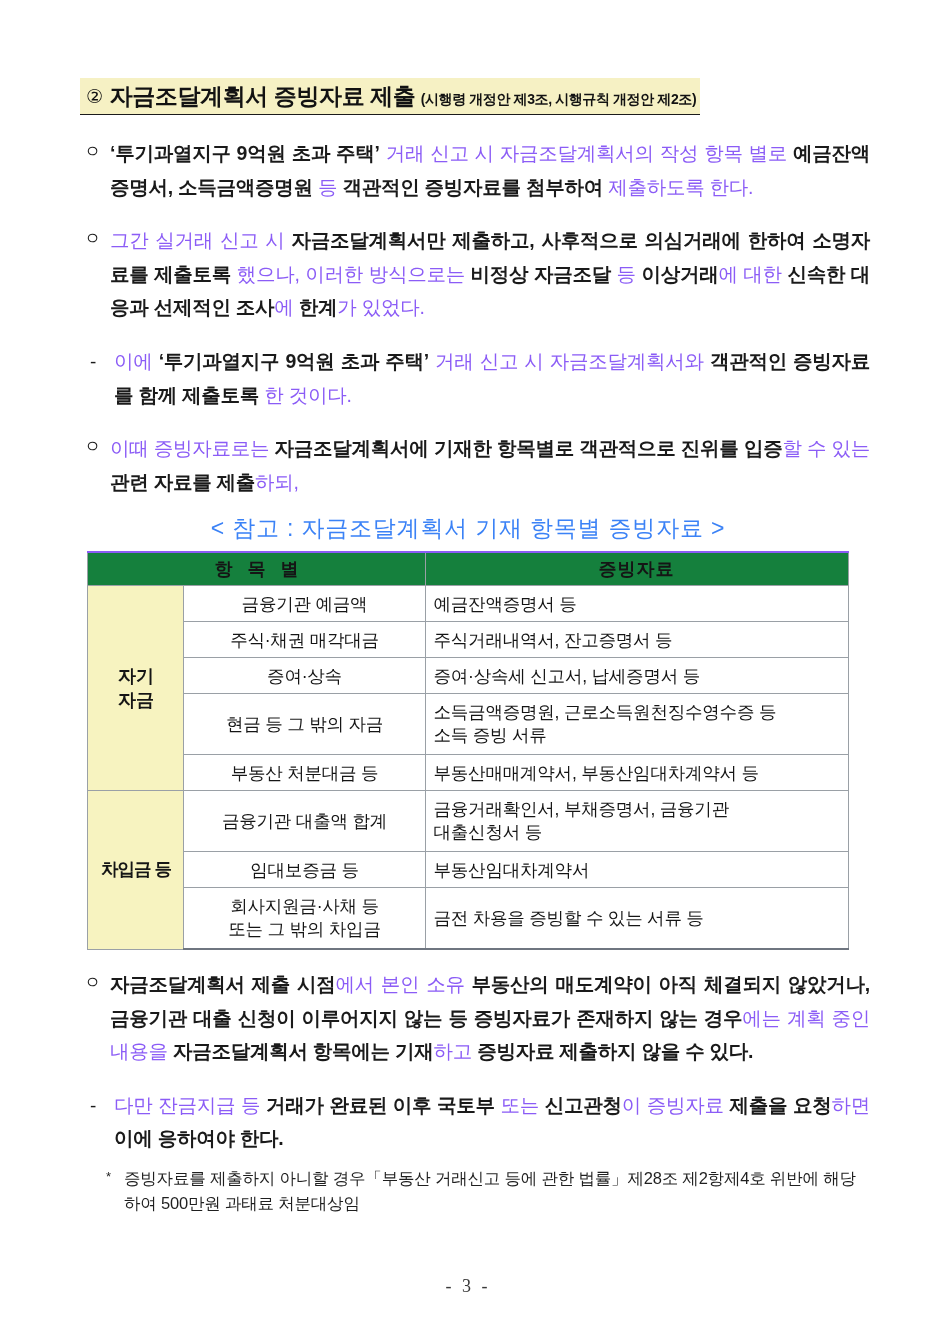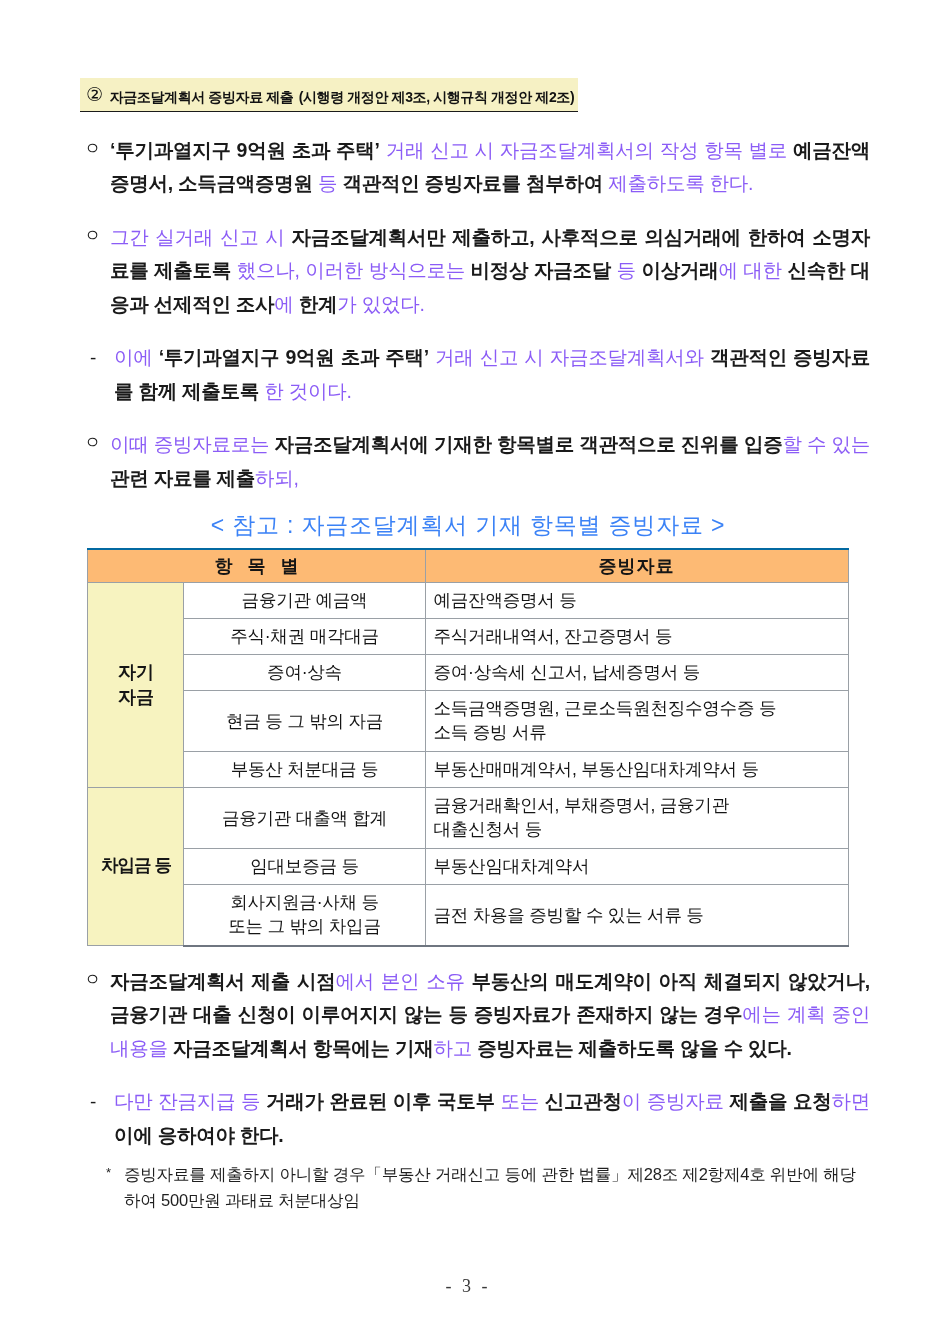--- a/index.html
+++ b/index.html
@@ -36,21 +36,21 @@
     padding: 2px 4px 1px 6px;
     white-space: nowrap;
     margin-left: 14px;
   }
   .section-heading .circ-num {
     font-size: 19px;
     font-weight: normal;
     margin-right: 7px;
     vertical-align: 1px;
   }
-  .section-heading .head-main { font-size: 14px; }
+  .section-heading .head-main { font-size: 23px; }
   .section-heading .head-sub {
     font-size: 14px;
     font-weight: bold;
   }
 
   
   .para {
     position: relative;
     margin: 0;
     padding-left: 44px;
@@ -103,27 +103,27 @@
   .ref-table col.c2 { width: 241px; }
   .ref-table col.c3 { width: 423px; }
 
   .ref-table th, .ref-table td {
     border: 1px solid #9aa0a6;
     padding: 3px 8px;
     vertical-align: middle;
     letter-spacing: -0.2px;
   }
   .ref-table thead th {
-    background: #fdba74;
+    background: #15803d;
     text-align: center;
     font-weight: bold;
     font-size: 18px;
     padding: 4px 6px;
     letter-spacing: 1px;
-    border-top: 2px solid #0369a1;
+    border-top: 2px solid #8b5cf6;
   }
   .ref-table thead th.th-item { letter-spacing: 5px; text-indent: 5px; }
   .ref-table td.cat {
     background: #F7F3C0;
     text-align: center;
     font-weight: bold;
     font-size: 18px;
     letter-spacing: 0px;
     line-height: 1.35;
   }
@@ -239,21 +239,21 @@
           <td class="item nowrap-2l">회사지원금·사채 등<br>또는 그 밖의 차입금</td>
           <td class="doc">금전 차용을 증빙할 수 있는 서류 등</td>
         </tr>
       </tbody>
   </table>
 
   <div class="sp-3"></div>
 
   
   <div id="paras-after">
-      <div class="para"><span class="marker">ㅇ</span><b>자금조달계획서 제출 시점</b><span class="lite">에서 본인 소유 </span><b>부동산의 매도계약이 아직 체결되지 않았거나, 금융기관 대출 신청이 이루어지지 않는 등 증빙자료가 존재하지 않는 경우</b><span class="lite">에는 계획 중인 내용을 </span><b>자금조달계획서 항목에는 기재</b><span class="lite">하고 </span><b>증빙자료는 제출하도록 않을 수 있다.</b></div>
+      <div class="para"><span class="marker">ㅇ</span><b>자금조달계획서 제출 시점</b><span class="lite">에서 본인 소유 </span><b>부동산의 매도계약이 아직 체결되지 않았거나, 금융기관 대출 신청이 이루어지지 않는 등 증빙자료가 존재하지 않는 경우</b><span class="lite">에는 계획 중인 내용을 </span><b>자금조달계획서 항목에는 기재</b><span class="lite">하고 </span><b>증빙자료 제출하지 않을 수 있다.</b></div>
       <div class="sp-2"></div>
       <div class="para dash"><span class="marker">-</span><span class="lite">다만 잔금지급 등 </span><b>거래가 완료된 이후 국토부</b><span class="lite"> 또는 </span><b>신고관청</b><span class="lite">이 증빙자료 </span><b>제출을 요청</b><span class="lite">하면 </span><b>이에 응하여야 한다.</b></div>
     </div>
 
   
   <div class="footnote">
     <span class="star">*</span>
     <span>증빙자료를 제출하지 아니할 경우「부동산 거래신고 등에 관한 법률」제28조 제2항제4호 위반에 해당하여 500만원 과태료 처분대상임</span>
   </div>
 

